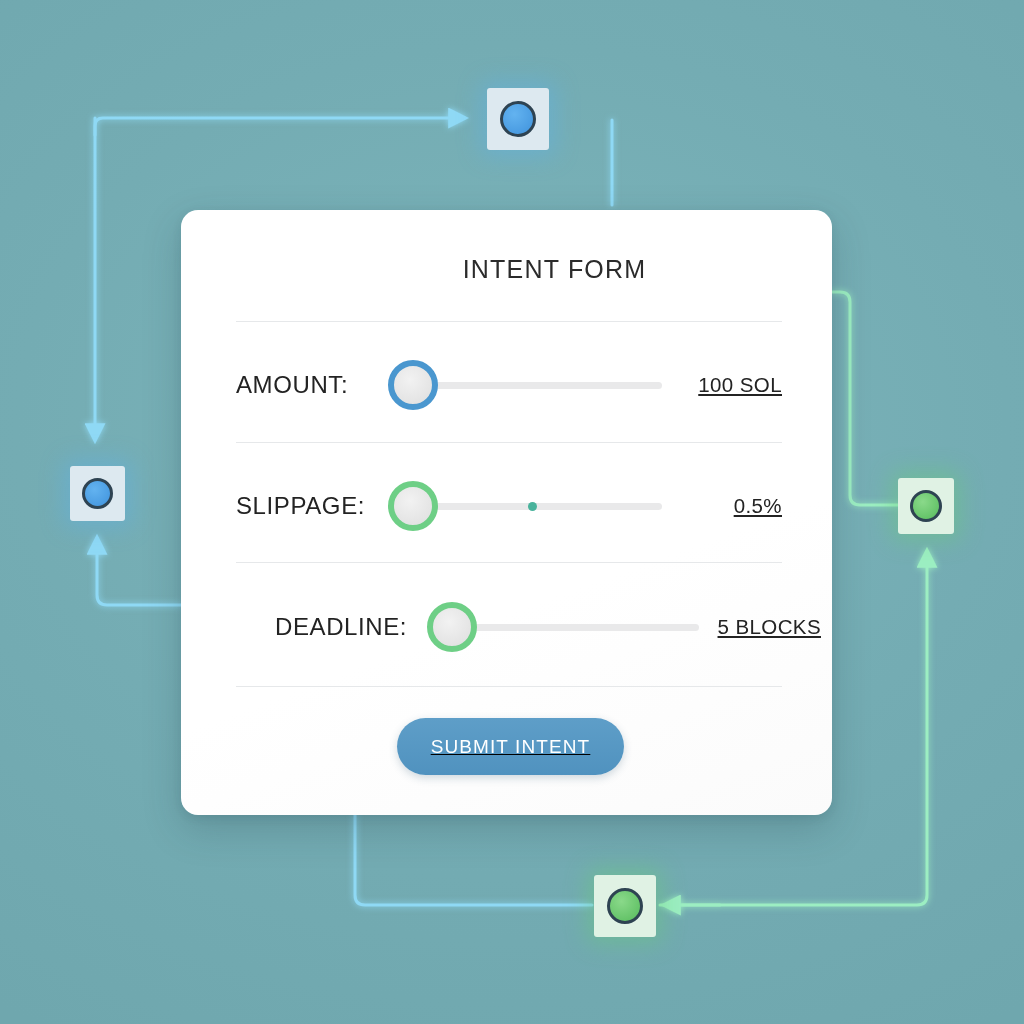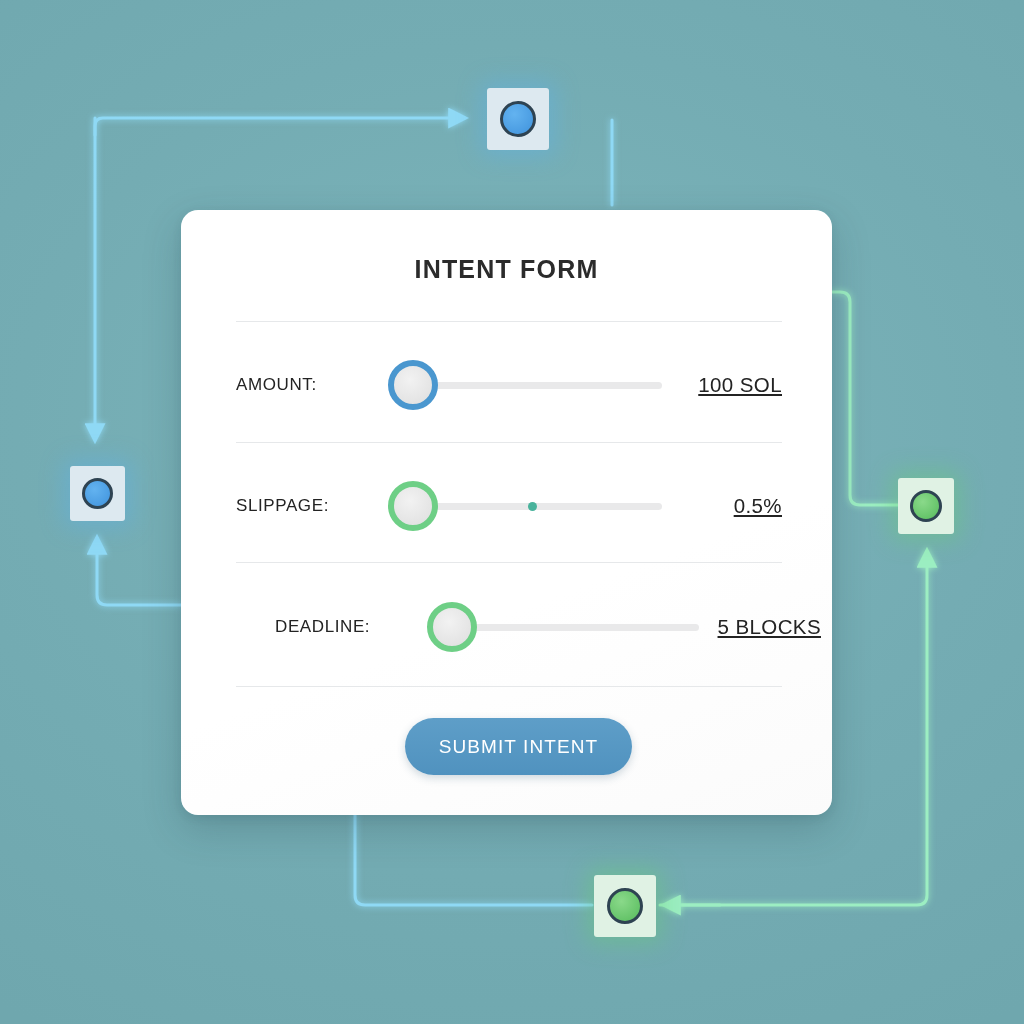--- a/index.html
+++ b/index.html
@@ -68,21 +68,22 @@
   }
   #card-title {
     position: absolute;
     left: 0;
     top: 45px;
     width: 100%;
     text-align: center;
     font-size: 25px;
     letter-spacing: 1.2px;
     color: #2b2b2b;
-    font-weight: 700;
+    font-weight: 400;
+    padding-left: 48px;
   }
   .divider {
     position: absolute;
     left: 55px;
     width: 546px;
     height: 1px;
     background: #e6e8ea;
   }
   .div-0 { top: 111px; }
   .div-1 { top: 232px; }
@@ -97,21 +98,21 @@
     display: flex;
     align-items: center;
   }
   .row-0 { top: 145px; }
   .row-1 { top: 266px; }
   .row-2 { top: 387px; margin-left: 39px; }
 
   .row-label {
     width: 152px;
     flex: 0 0 152px;
-    font-size: 17px;
+    font-size: 24px;
     letter-spacing: 0.6px;
     color: #232323;
   }
   .slider {
     position: relative;
     flex: 1 1 auto;
     height: 54px;
     display: flex;
     align-items: center;
   }
@@ -149,25 +150,26 @@
     text-align: right;
     font-size: 20.5px;
     letter-spacing: 0.4px;
     color: #232323;
     white-space: nowrap;
     text-decoration: underline;
   }
 
   #submit-wrap {
     position: absolute;
-    left: 12px;
+    left: 4px;
     top: 508px;
     width: 100%;
     display: flex;
     justify-content: center;
+    text-decoration: underline;
   }
   #submit-btn {
     border: none;
     outline: none;
     cursor: pointer;
     background: linear-gradient(180deg, #5e9ec8 0%, #5092bf 100%);
     color: #ffffff;
     font-family: "Liberation Sans", sans-serif;
     font-size: 19px;
     letter-spacing: 1.1px;

